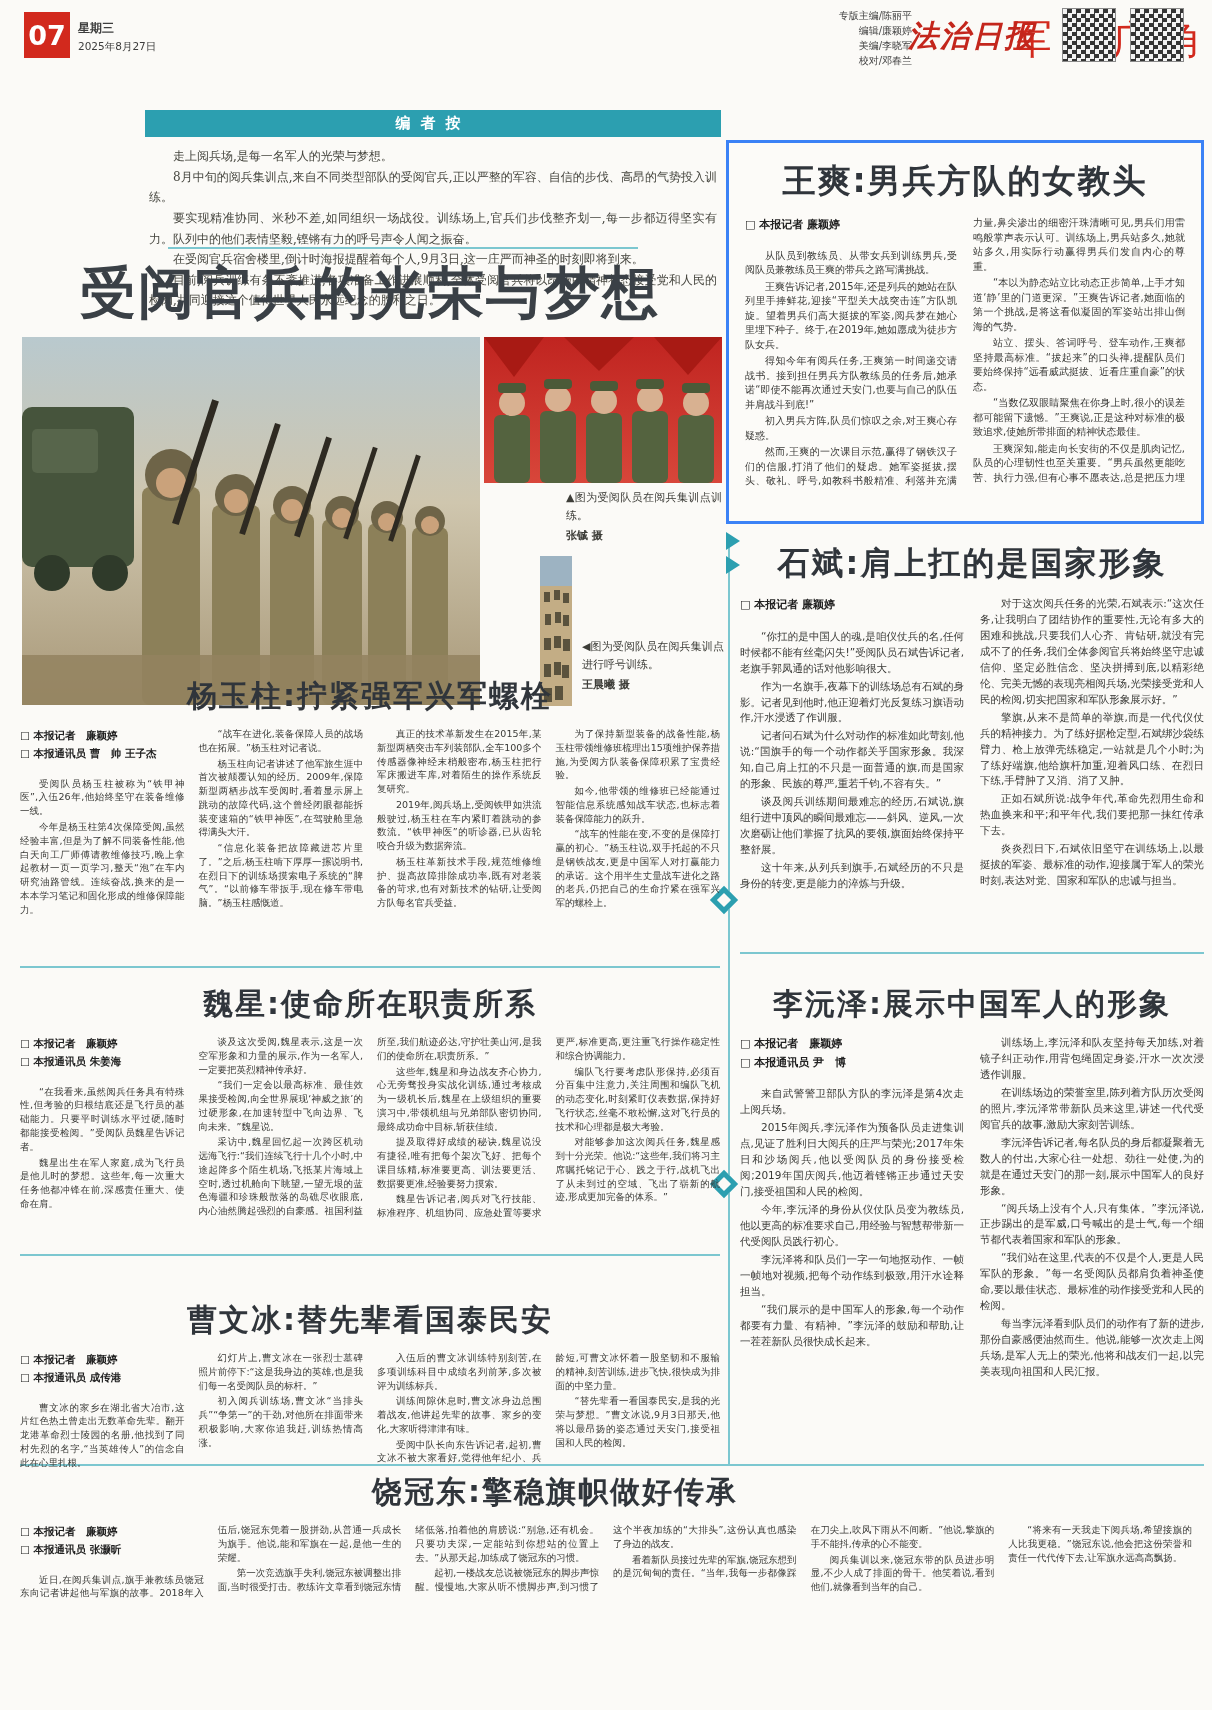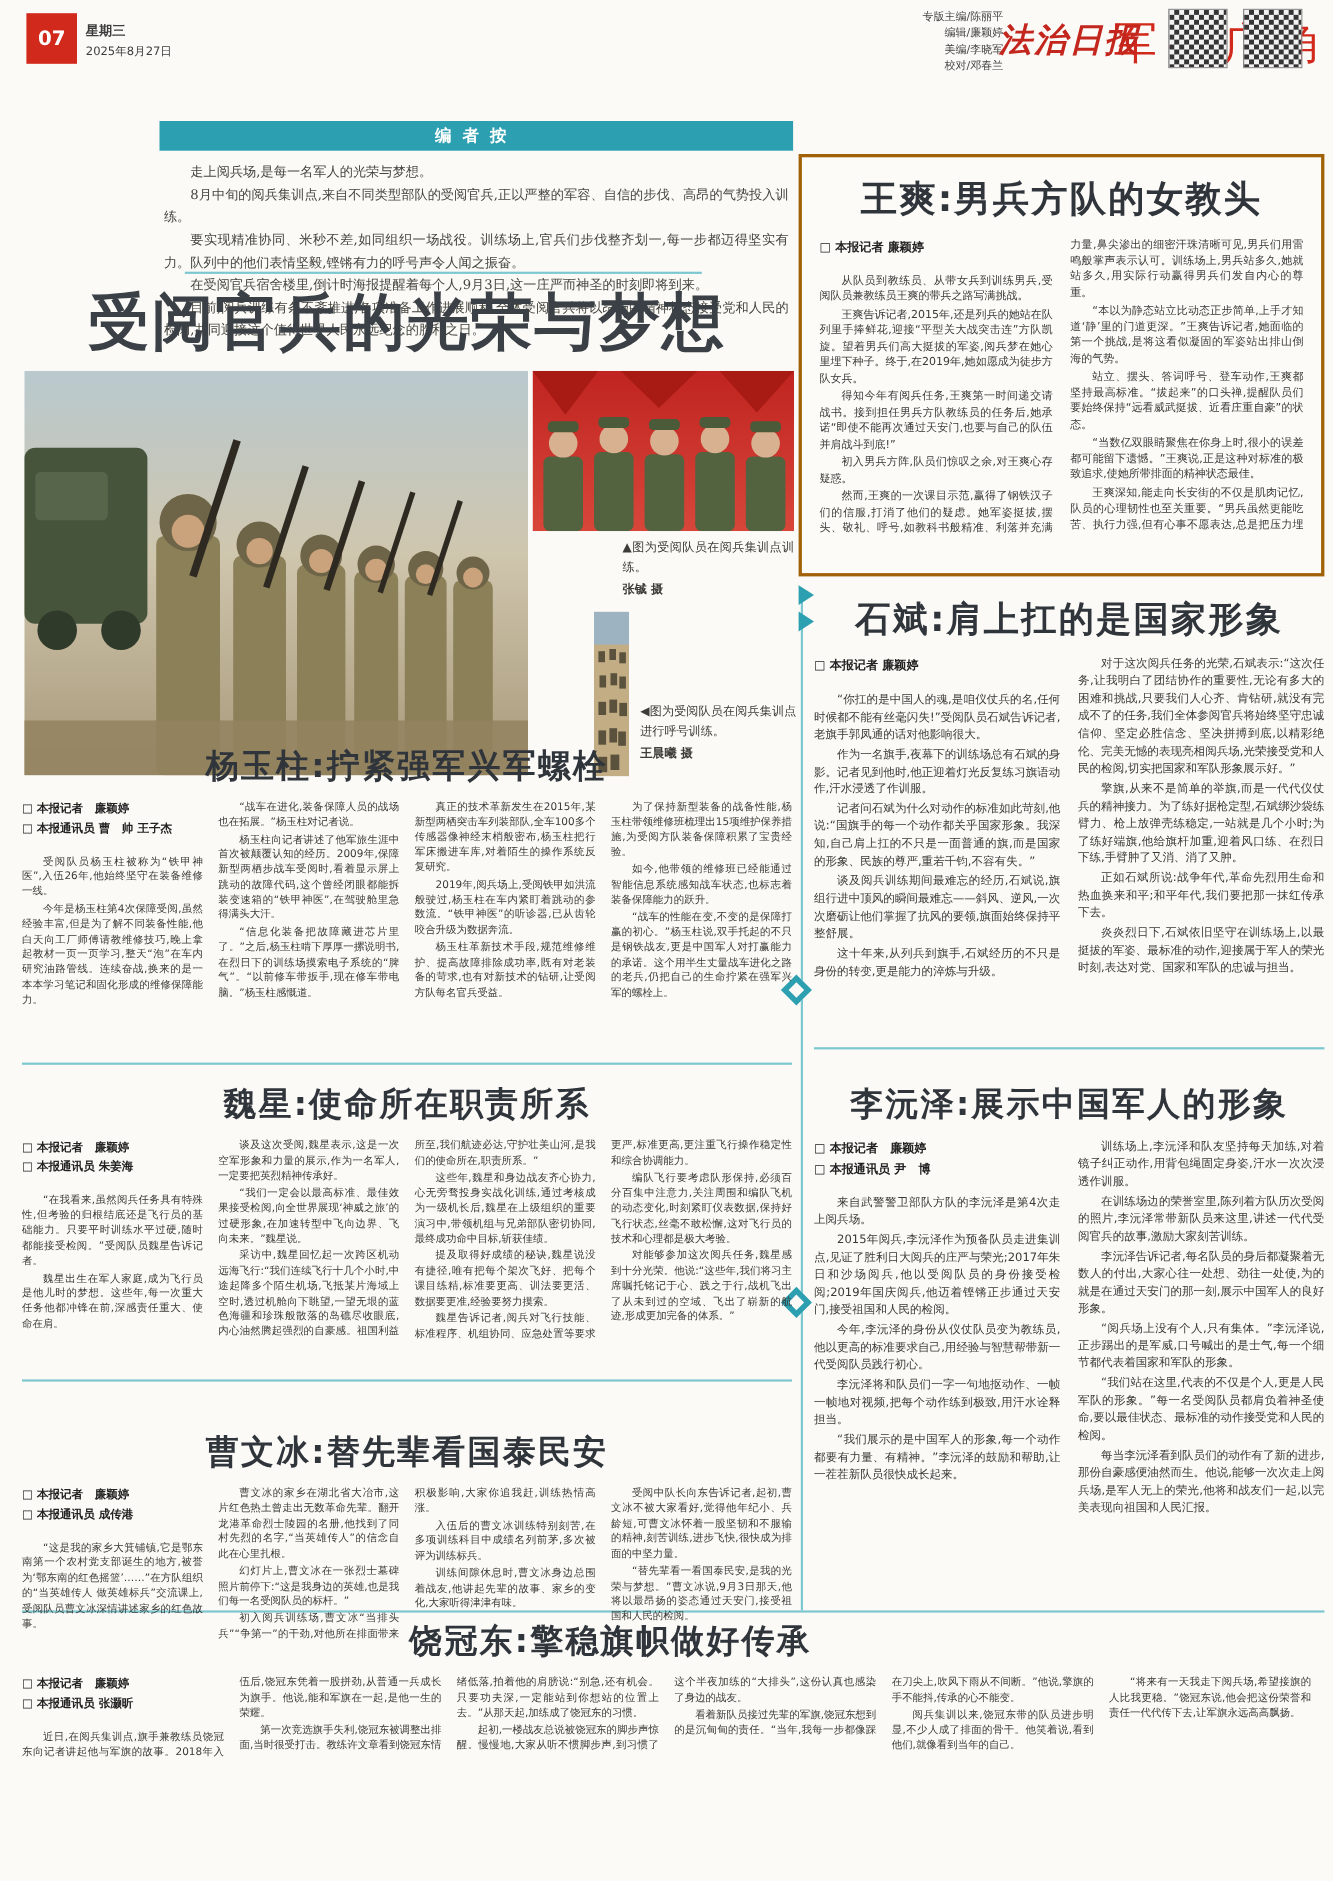--- a/index.html
+++ b/index.html
@@ -2,21 +2,21 @@
 <html><head>
 <meta charset="utf-8">
 <style>
   * { margin:0; padding:0; box-sizing:border-box; }
   html,body { background:#d8d8d4; }
   .page { position:relative; width:1212px; height:1710px; margin:0 auto; background:#fbfaf7;
           font-family:"DejaVu Sans","Liberation Sans",sans-serif; color:#2e2e2c; overflow:hidden; }
 
   
   .pn-box { position:absolute; left:24px; top:12px; width:46px; height:46px; background:#d2291d;
-            color:#fff; font-size:18px; font-weight:bold; display:flex; align-items:center; justify-content:center; }
+            color:#fff; font-size:27px; font-weight:bold; display:flex; align-items:center; justify-content:center; }
   .pn-meta { position:absolute; left:78px; top:20px; color:#3c3c3c; }
   .pn-week { font-size:12px; font-weight:bold; }
   .pn-date { font-size:10.5px; margin-top:3px; }
   .section-title { position:absolute; left:0; right:0; top:12px; text-align:right;
                    font-size:40px; font-weight:400; color:#d2291d; letter-spacing:10px; }
   .credits { position:absolute; right:300px; top:8px; text-align:right; font-size:10px;
              line-height:1.5; color:#444; }
   .credits p { margin:0; }
   .masthead { position:absolute; right:176px; top:16px; font-size:30px; color:#c3261c; font-weight:bold;
               font-style:italic; letter-spacing:2px; font-family:"DejaVu Serif","Liberation Serif",serif; }
@@ -64,21 +64,21 @@
   
   .art { position:absolute; }
   .art h2 { text-align:center; font-weight:900; color:#30353b; letter-spacing:2px; }
   .body { text-align:justify; color:#39393六; color:#393936; overflow:hidden; }
   .body p { text-indent:2em; margin-bottom:2px; }
   .byline { font-weight:bold; color:#222; line-height:1.7; margin-bottom:14px; break-inside:avoid; }
   .cols2 { column-count:2; column-gap:16px; }
   .cols4 { column-count:4; column-gap:14px; }
   .cols6 { column-count:6; column-gap:14px; }
 
-  .art-wang { left:726px; top:140px; width:478px; height:384px; border:3px solid #a16207;
+  .art-wang { left:726px; top:140px; width:478px; height:384px; border:3px solid #3b82f6;
               background:#fcfbf8; padding:12px 16px 10px; }
   .art-wang h2 { font-size:33px; margin-top:4px; }
   .art-wang .body { margin-top:12px; height:276px; font-size:10px; line-height:1.45; }
   .art-wang .byline { font-size:11px; }
 
   .art-shibin { left:740px; top:542px; width:464px; }
   .art-shibin h2 { font-size:32px; }
   .art-shibin .body { margin-top:10px; height:330px; font-size:10.5px; line-height:1.52; }
   .art-shibin .byline { font-size:11px; }
 
@@ -369,21 +369,20 @@
       </div>
   </section>
 
   <section class="art art-cao">
     <h2>曹文冰:替先辈看国泰民安</h2>
     <div class="body cols4">
       <div class="byline">
         <div>□ 本报记者　廉颖婷</div>
         <div>□ 本报通讯员 成传港</div>
       </div>
-    <p>“这是我的家乡大箕铺镇,它是鄂东南第一个农村党支部诞生的地方,被誉为‘鄂东南的红色摇篮’……”在方队组织的“当英雄传人 做英雄标兵”交流课上,受阅队员曹文冰深情讲述家乡的红色故事。</p>
         <p>曹文冰的家乡在湖北省大冶市,这片红色热土曾走出无数革命先辈。翻开龙港革命烈士陵园的名册,他找到了同村先烈的名字,“当英雄传人”的信念自此在心里扎根。</p>
         <p>幻灯片上,曹文冰在一张烈士墓碑照片前停下:“这是我身边的英雄,也是我们每一名受阅队员的标杆。”</p>
         <p>初入阅兵训练场,曹文冰“当排头兵”“争第一”的干劲,对他所在排面带来积极影响,大家你追我赶,训练热情高涨。</p>
         <p>入伍后的曹文冰训练特别刻苦,在多项训练科目中成绩名列前茅,多次被评为训练标兵。</p>
         <p>训练间隙休息时,曹文冰身边总围着战友,他讲起先辈的故事、家乡的变化,大家听得津津有味。</p>
         <p>受阅中队长向东告诉记者,起初,曹文冰不被大家看好,觉得他年纪小、兵龄短,可曹文冰怀着一股坚韧和不服输的精神,刻苦训练,进步飞快,很快成为排面的中坚力量。</p>
         <p>“替先辈看一看国泰民安,是我的光荣与梦想。”曹文冰说,9月3日那天,他将以最昂扬的姿态通过天安门,接受祖国和人民的检阅。</p>
       </div>
   </section>
 

